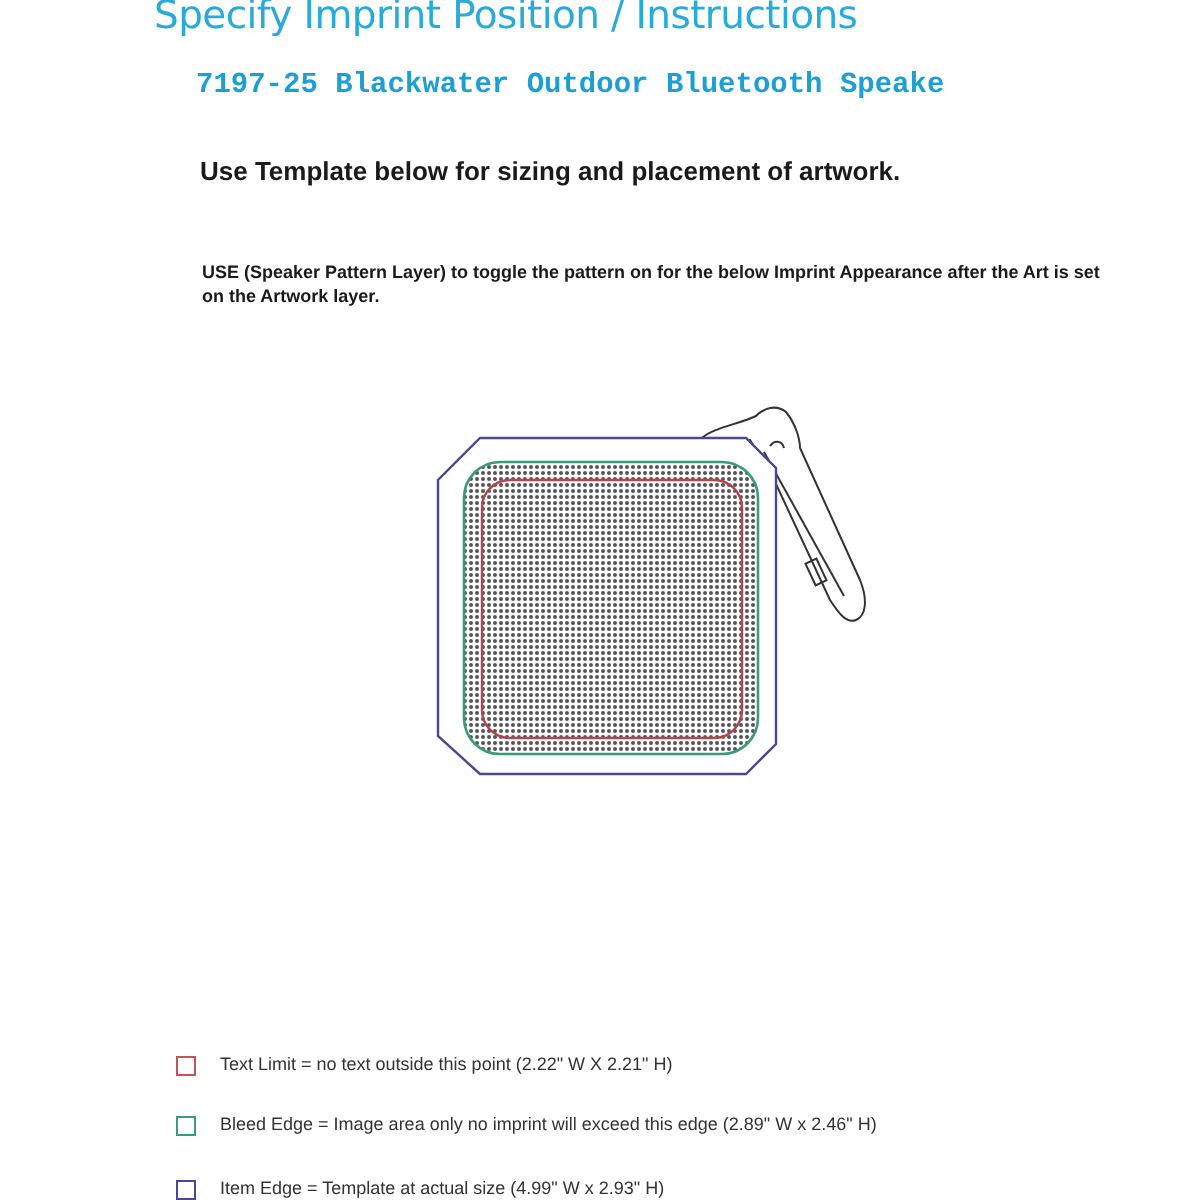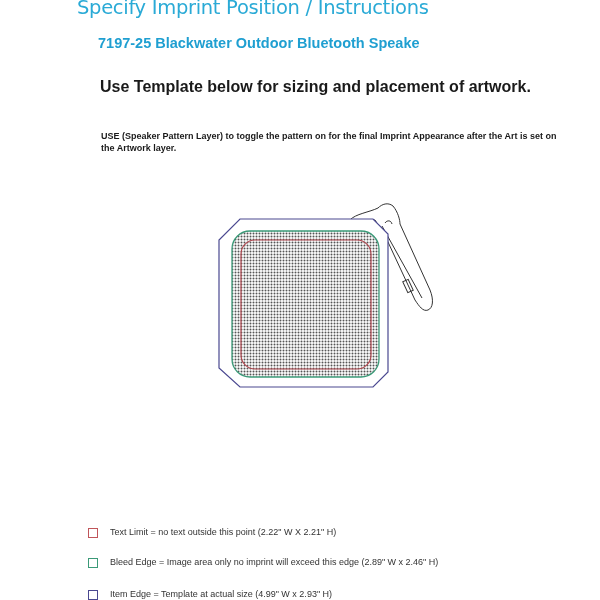--- a/index.html
+++ b/index.html
@@ -1,34 +1,34 @@
 <!DOCTYPE html>
 <html><head>
 <meta charset="utf-8">
 <style>
   html, body { margin:0; padding:0; background:#ffffff; }
   body { width:600px; height:600px; position:relative; overflow:hidden; font-family:"Liberation Sans", sans-serif; color:#1a1a1a; }
   .title { position:absolute; left:77px; top:-4px; font-size:19.5px; color:#2aaad6; font-family:"DejaVu Sans", sans-serif; font-weight:normal; letter-spacing:-0.3px; white-space:nowrap; }
-  .subtitle { position:absolute; left:98px; top:35px; font-size:14.5px; font-weight:bold; color:#1f9fd1; white-space:nowrap; }
-  .instr1 { position:absolute; left:100px; top:78px; font-size:16px; font-weight:bold; color:#1a1a1a; white-space:nowrap; }
+  .subtitle { position:absolute; left:98px; top:35px; font-size:14.5px; font-weight:bold; color:#1f9fd1; white-space:nowrap;font-family:Liberation Mono, monospace; }
+  .instr1 { position:absolute; left:100px; top:78px; font-size:13px; font-weight:bold; color:#1a1a1a; white-space:nowrap; }
   .instr2 { position:absolute; left:101px; top:130px; width:460px; font-size:9px; font-weight:bold; line-height:12px; color:#1a1a1a; }
   .drawing { position:absolute; left:210px; top:190px; }
   .legend { position:absolute; left:88px; }
   .legend-row { position:absolute; left:0; white-space:nowrap; font-size:9px; color:#333; }
   .swatch { position:absolute; left:0; top:1px; width:8px; height:8px; border:1px solid; background:#fff; }
   .legend-text { position:absolute; left:22px; top:0; }
 </style>
 </head>
 <body>
 
 <div>
   <div class="title">Specify Imprint Position / Instructions</div>
   <div class="subtitle">7197-25 Blackwater Outdoor Bluetooth Speake</div>
   <div class="instr1">Use Template below for sizing and placement of artwork.</div>
-  <div class="instr2">USE (Speaker Pattern Layer) to toggle the pattern on for the final Imprint Appearance after the Art is set on the Artwork layer.</div>
+  <div class="instr2">USE (Speaker Pattern Layer) to toggle the pattern on for the below Imprint Appearance after the Art is set on the Artwork layer.</div>
 
   <div class="drawing">
     <svg width="250" height="210" viewBox="0 0 250 210" xmlns="http://www.w3.org/2000/svg">
       <defs>
         <pattern id="dots" x="0" y="0" width="3" height="3" patternUnits="userSpaceOnUse">
           <rect width="3" height="3" fill="#ffffff"></rect>
           <circle cx="1.5" cy="1.5" r="1" fill="#555555"></circle>
         </pattern>
       </defs>
 

